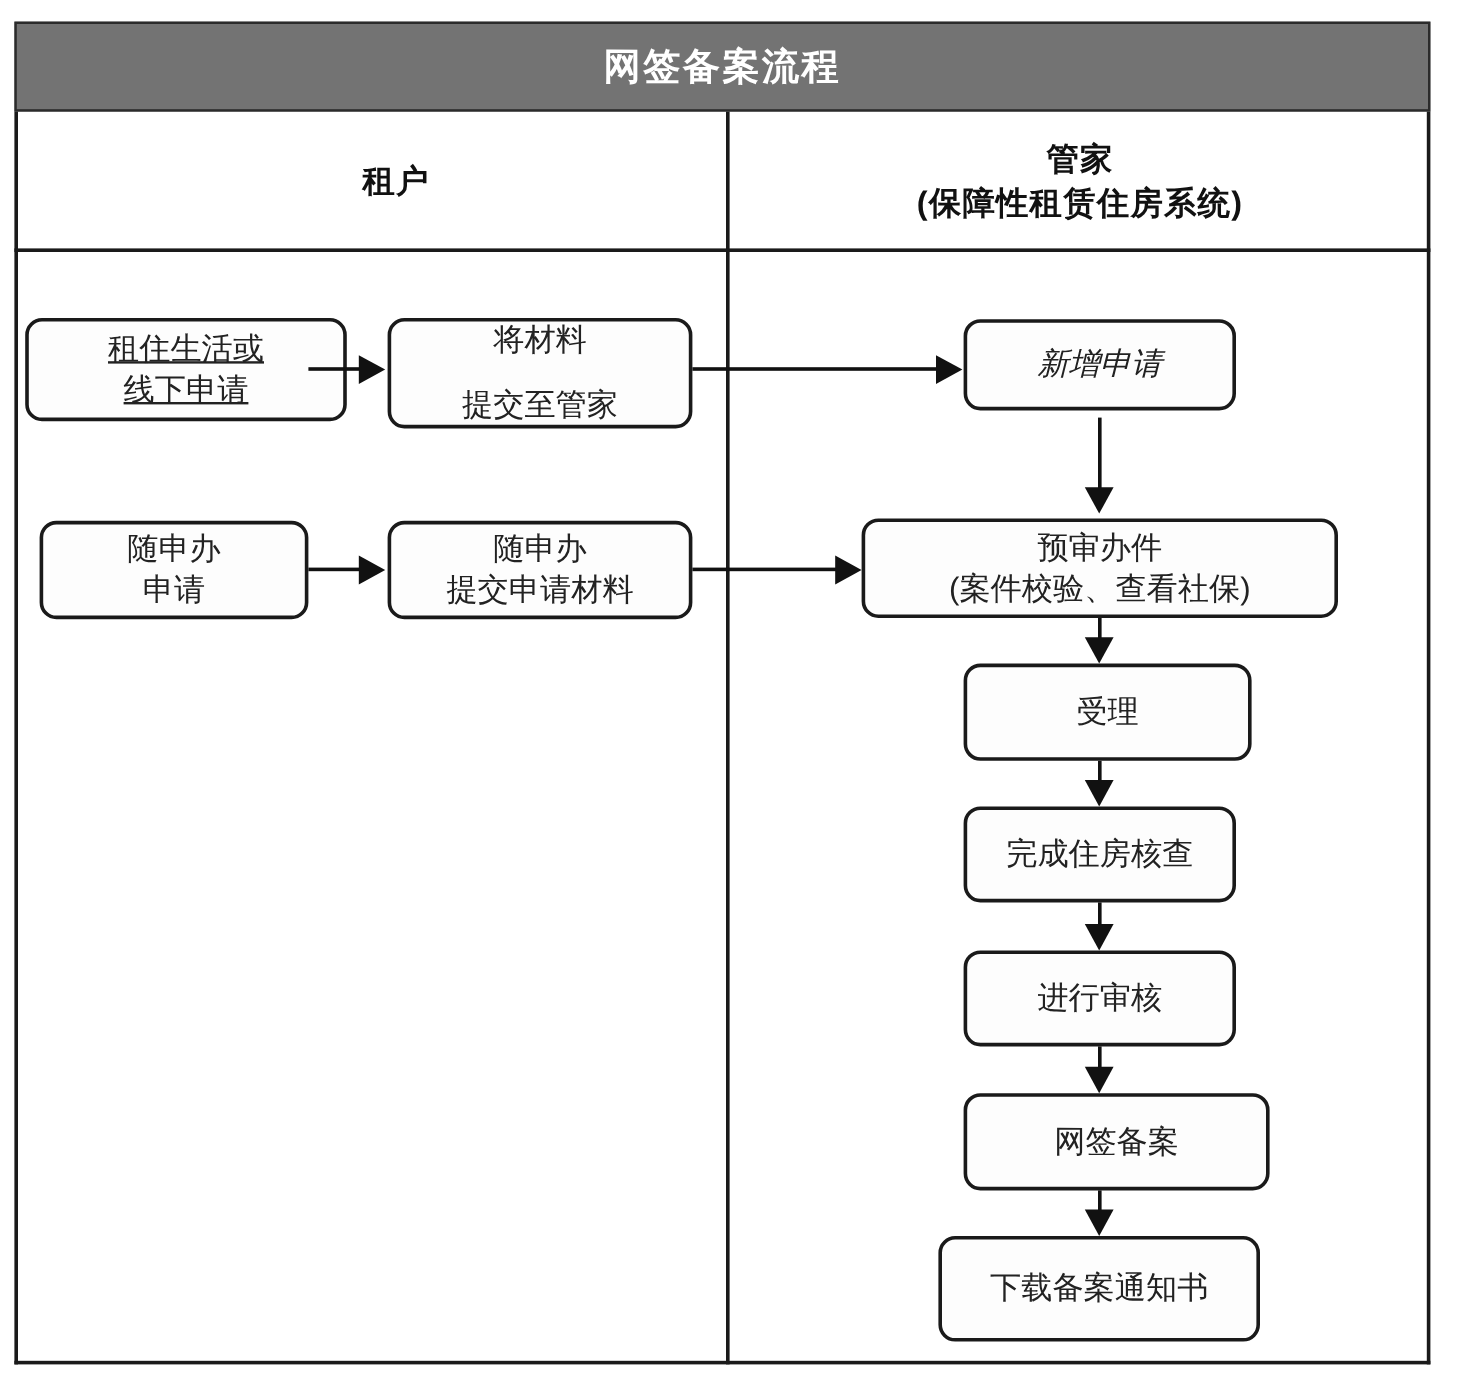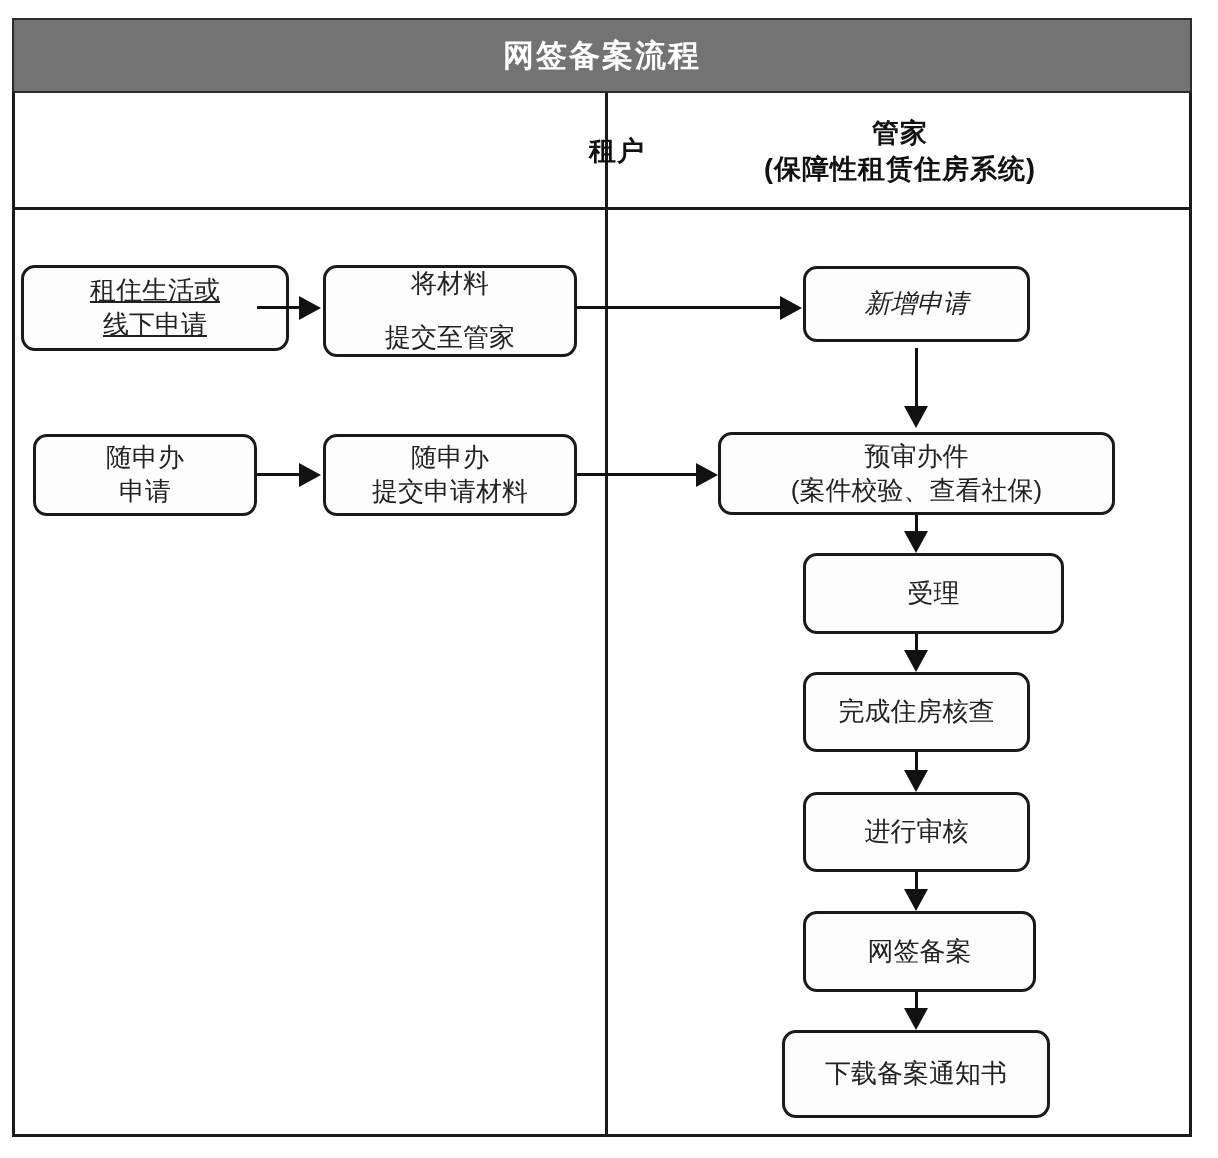--- a/index.html
+++ b/index.html
@@ -68,21 +68,21 @@
   .lane-head {
     position: absolute;
     top: 96px;
     height: 111px;
     display: flex;
     flex-direction: column;
     align-items: center;
     justify-content: center;
     text-align: center;
   }
-  .lane-head.left  { left: 15px;  width: 630px; align-items: flex-end; }
+  .lane-head.left  { left: 15px;  width: 630px; }
   .lane-head.right { left: 608px; width: 584px; }
   .lane-head .ln {
     font-size: 27px;
     font-weight: bold;
     color: #111111;
     line-height: 1.32;
     letter-spacing: 1px;
   }
   
   .node {
@@ -189,42 +189,42 @@
   <div class="arrow-down" style="left:904px; top:406px;"></div>
 
   <div class="node" style="left:718px; top:432px; width:397px; height:83px;">
     <span class="ln">预审办件</span>
     <span class="ln">(案件校验、查看社保)</span>
   </div>
 
   <div class="conn v-line" style="left:915px; top:515px; height:22px;"></div>
   <div class="arrow-down" style="left:904px; top:531px;"></div>
 
-  <div class="node" style="left:803px; top:553px; width:261px; height:81px;">
+  <div class="node" style="left:803px; top:553px; width:240px; height:81px;">
     <span class="ln">受理</span>
   </div>
 
   <div class="conn v-line" style="left:915px; top:634px; height:22px;"></div>
   <div class="arrow-down" style="left:904px; top:650px;"></div>
 
   <div class="node" style="left:803px; top:672px; width:227px; height:80px;">
     <span class="ln">完成住房核查</span>
   </div>
 
   <div class="conn v-line" style="left:915px; top:752px; height:24px;"></div>
   <div class="arrow-down" style="left:904px; top:770px;"></div>
 
   <div class="node" style="left:803px; top:792px; width:227px; height:80px;">
     <span class="ln">进行审核</span>
   </div>
 
   <div class="conn v-line" style="left:915px; top:872px; height:22px;"></div>
   <div class="arrow-down" style="left:904px; top:889px;"></div>
 
-  <div class="node" style="left:803px; top:911px; width:233px; height:81px;">
+  <div class="node" style="left:803px; top:911px; width:255px; height:81px;">
     <span class="ln">网签备案</span>
   </div>
 
   <div class="conn v-line" style="left:915px; top:992px; height:22px;"></div>
   <div class="arrow-down" style="left:904px; top:1008px;"></div>
 
   <div class="node" style="left:782px; top:1030px; width:268px; height:88px;">
     <span class="ln">下载备案通知书</span>
   </div>
 

